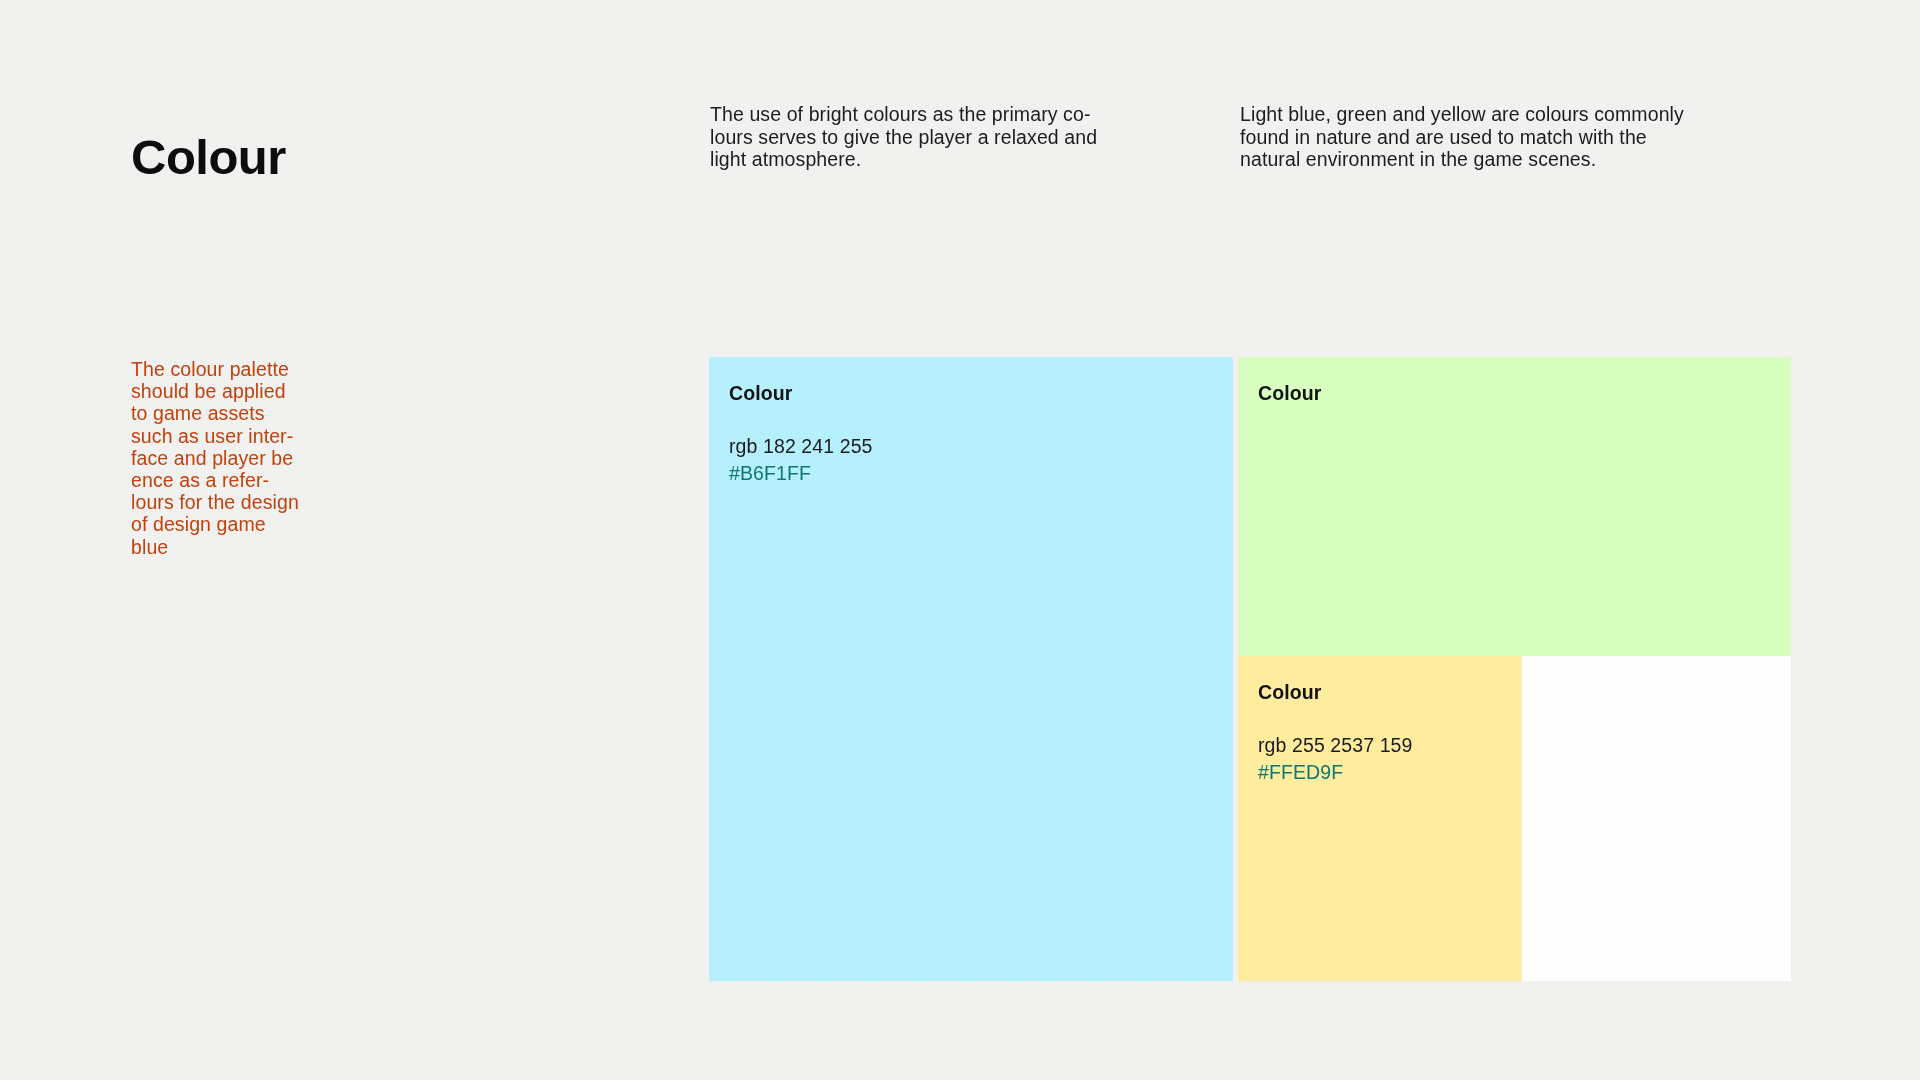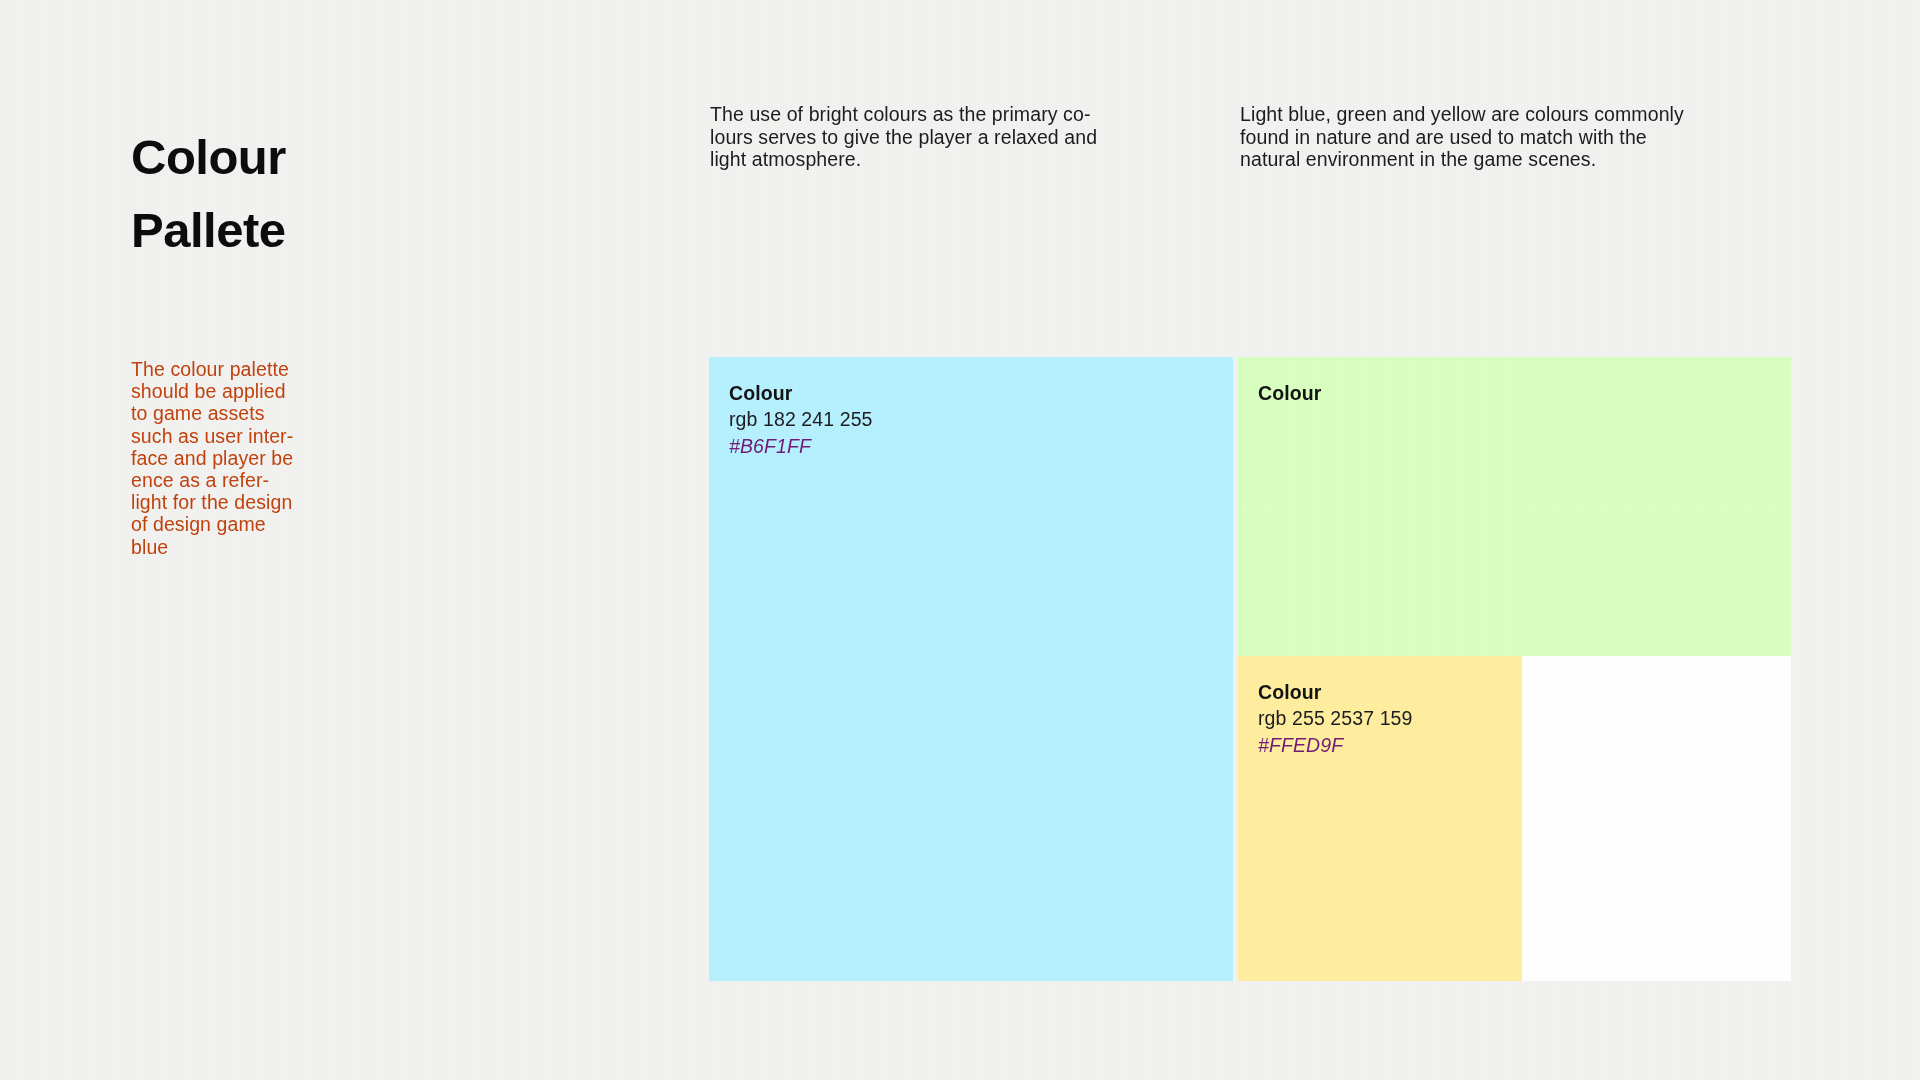--- a/index.html
+++ b/index.html
@@ -100,44 +100,43 @@
     line-height: 26px;
     letter-spacing: 0.1px;
   }
   .sw-rgb {
     display: block;
     font-size: 19.5px;
     font-weight: 400;
     color: #1b1b1f;
     line-height: 27px;
     letter-spacing: 0.1px;
+    margin-top: 27px;
   }
   .sw-hex {
     display: block;
     font-size: 19.5px;
-    font-style: italic;
     font-weight: 400;
-    color: #701a75;
+    color: #0f766e;
     line-height: 27px;
     letter-spacing: 0.1px;
   }
 
   #swatch-blue   { left: 0px;   top: 0px;   width: 524px; height: 624px; }
   #swatch-green  { left: 529px; top: 0px;   width: 553px; height: 299px; }
   #swatch-yellow { left: 529px; top: 299px; width: 284px; height: 325px; }
   #swatch-white  { left: 813px; top: 299px; width: 269px; height: 325px; }
 </style>
 </head>
 <body style="background-color: rgb(242, 242, 240);">
 
 <div id="board">
 
   <h1 class="headline">
     <span class="line">Colour</span>
-    <span class="line">Pallete</span>
   </h1>
 
   <div class="topcol" id="topcol-2">
     <span class="line">Light blue, green and yellow are colours commonly</span>
     <span class="line">found in nature and are used to match with the</span>
     <span class="line">natural environment in the game scenes.</span>
   </div>
 
   <div class="topcol" id="topcol-1">
     <span class="line">The use of bright colours as the primary co-</span>
@@ -145,21 +144,21 @@
     <span class="line">light atmosphere.</span>
   </div>
 
   <div id="left-desc">
     <span class="line">The colour palette</span>
     <span class="line">should be applied</span>
     <span class="line">to game assets</span>
     <span class="line">such as user inter-</span>
     <span class="line">face and player be</span>
     <span class="line">ence as a refer-</span>
-    <span class="line">light for the design</span>
+    <span class="line">lours for the design</span>
     <span class="line">of design game</span>
     <span class="line">blue</span>
   </div>
 
   <div id="swatch-grid">
 
     <div class="swatch" id="swatch-blue" style="background-color: rgb(182, 241, 255);">
       <div class="sw-body">
         <span class="sw-title">Colour</span>
         <span class="sw-rgb">rgb 182  241  255</span>

